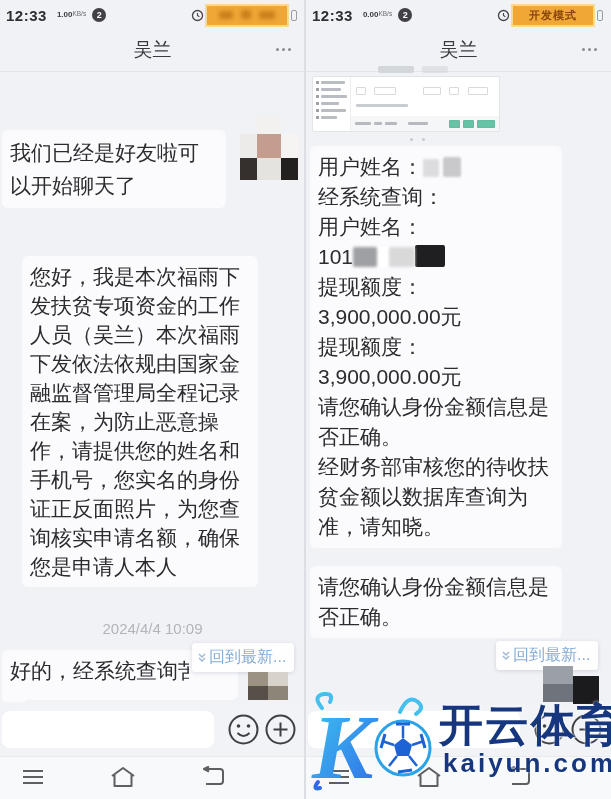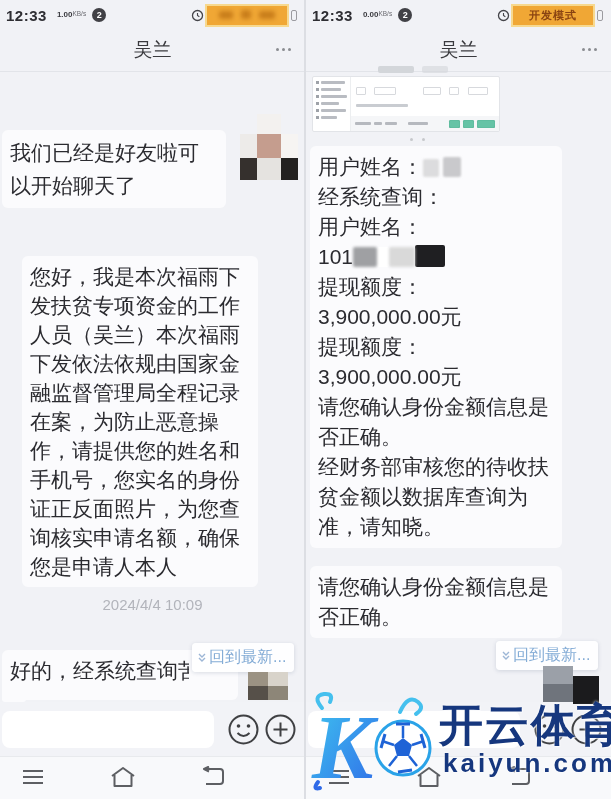--- a/index.html
+++ b/index.html
@@ -124,21 +124,21 @@
       <div style="background:#edebe9;"></div>
         <div style="background:#c59d8e;"></div>
         <div style="background:#f6f4f2;"></div>
       <div style="background:#35302d;"></div>
         <div style="background:#e5e3e0;"></div>
         <div style="background:#232120;"></div>
     </div>
 
     <div class="bubble" style="left:14px; top:256px; width:236px;margin-left:8px;">您好，我是本次福雨下发扶贫专项资金的工作人员（吴兰）本次福雨下发依法依规由国家金融监督管理局全程记录在案，为防止恶意操作，请提供您的姓名和手机号，您实名的身份证正反面照片，为您查询核实申请名额，确保您是申请人本人</div>
 
-    <div class="chatdate" style="top:596px;">2024/4/4 10:09</div>
+    <div class="chatdate" style="top:620px;">2024/4/4 10:09</div>
 
     <div class="bubble" style="left:2px; top:650px; width:236px; height:50px; overflow:hidden;">
       <span>好的，经系统查询</span><span class="partial-cut">苦</span>
     </div>
 
     <div class="back-pill" style="left:192px; top:643px;">
       <svg width="10" height="12" viewBox="0 0 10 12">
         <path d="M2 2 L5 5 L8 2 M2 6 L5 9 L8 6" fill="none" stroke="#9db6d6" stroke-width="1.4"></path>
       </svg>
       <span class="txt">回到最新...</span>

